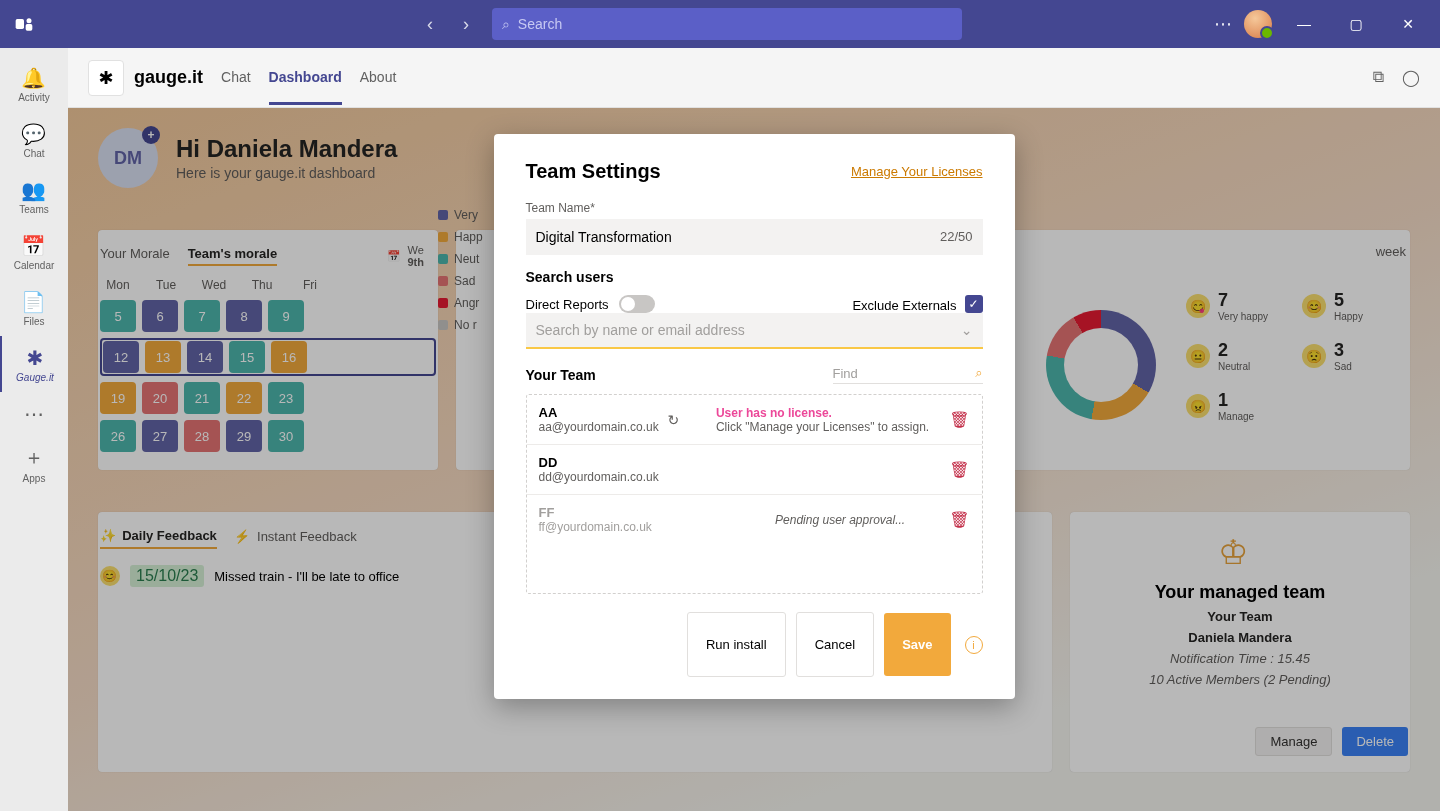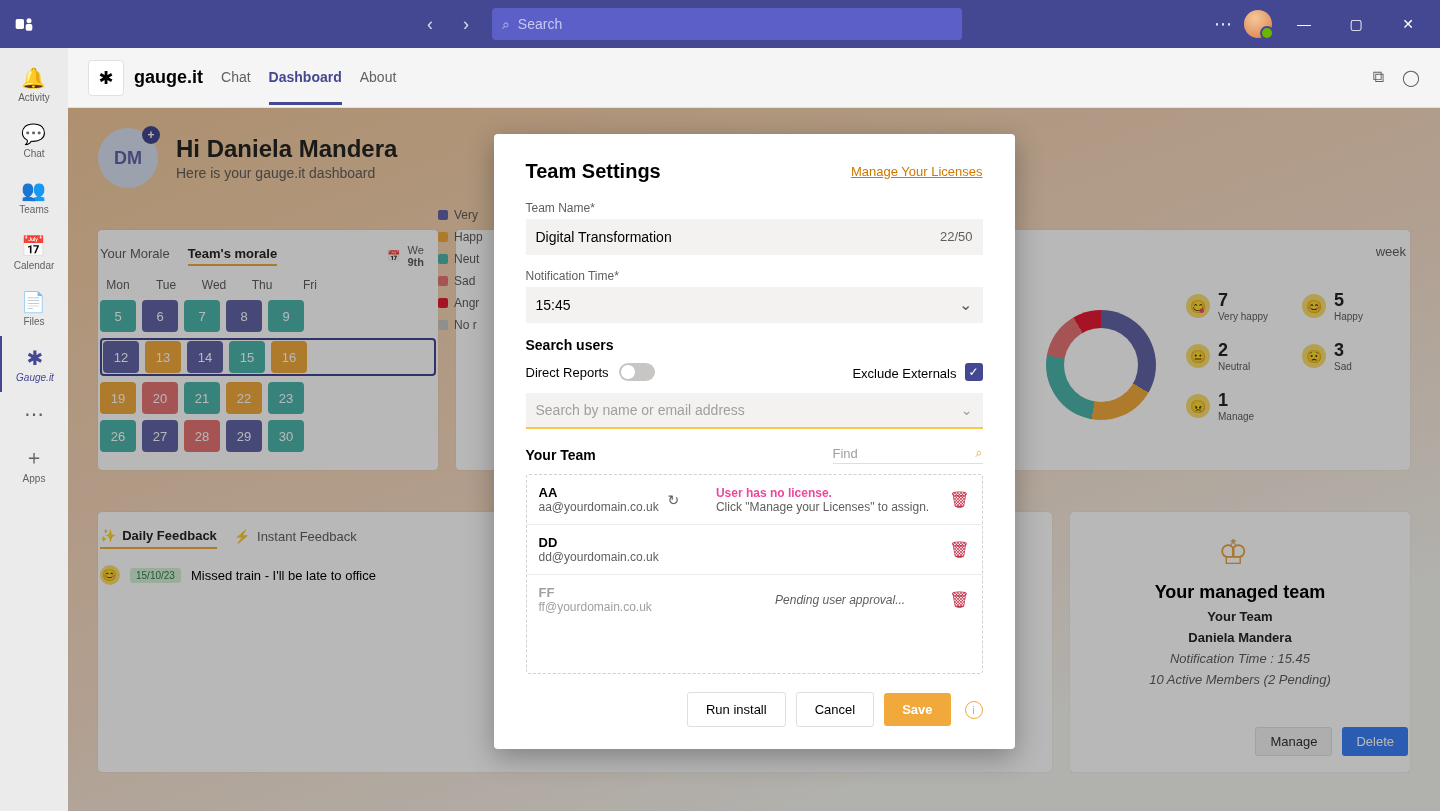--- a/index.html
+++ b/index.html
@@ -71,21 +71,21 @@
 .statnums .num { font-size: 18px; font-weight:600; color:#252423; }
 .statnums .lbl { font-size:10px; color:#605e5c; }
 
 .row2 { display:flex; gap:18px; margin-top:18px; }
 .card.feedback { flex:1; height:260px; }
 .card.team { width:340px; height:260px; display:flex; flex-direction:column; align-items:center; }
 .ftabs { display:flex; gap:18px; font-size:13px; }
 .ftabs .ft { display:flex; align-items:center; gap:6px; color:#605e5c; cursor:pointer; padding-bottom:4px; }
 .ftabs .ft.active { color:#252423; font-weight:600; border-bottom:2px solid #f2a93c; }
 .fitem { display:flex; align-items:center; gap:10px; margin-top:16px; font-size:13px; }
-.fitem .dt { background:#d6f0d6; color:#2a7d4f; padding:2px 6px; border-radius:3px; font-size:10px; }
+.fitem .dt { background:#d6f0d6; color:#2a7d4f; padding:2px 6px; border-radius:3px; font-size:16px; }
 .fitem .emj { width:20px; height:20px; border-radius:50%; background:#fadf6f; font-size:12px; display:flex;align-items:center;justify-content:center; }
 
 .teambadge { width:44px; height:44px; margin-top:4px; color:#e8a33c; font-size:34px; }
 .team h3 { font-size:18px; font-weight:600; margin-top:6px; }
 .team .tline { font-size:13px; color:#605e5c; margin-top:6px; }
 .team .tline.bold { font-weight:600; color:#252423; }
 .team .tline.italic { font-style:italic; }
 .team .tbtns { margin-top:auto; display:flex; gap:10px; align-self:flex-end; }
 .tbtn { padding:6px 14px; font-size:13px; border-radius:3px; cursor:pointer; }
 .tbtn.manage { background:#f3f2f1; border:1px solid #e1dfdd; color:#323130; }
@@ -96,21 +96,21 @@
 .modal { width:521px; background:#fff; border-radius:4px; padding:26px 32px 22px; box-shadow:0 8px 28px rgba(0,0,0,0.3); }
 .modal .mtop { display:flex; justify-content:space-between; align-items:center; margin-bottom:18px; }
 .modal h2 { font-size:20px; font-weight:700; }
 .modal .mlink { color:#cc7a00; font-size:13px; text-decoration:underline; cursor:pointer; }
 .mfield { margin-bottom:14px; }
 .mfield label { font-size:12px; color:#605e5c; display:block; margin-bottom:4px; }
 .minput { width:100%; height:36px; background:#f3f2f1; border:none; border-bottom:1px solid transparent; padding:0 10px; font-size:14px; display:flex; align-items:center; justify-content:space-between; }
 .minput.drop::after { content:"⌄"; color:#605e5c; float:right; font-size:16px; }
 .minput .cnt { color:#605e5c; font-size:13px; }
 .msection { font-size:14px; font-weight:700; margin:8px 0 10px; }
-.mrow { display:flex; align-items:center; justify-content:space-between; margin-bottom:12px; font-size:13px; }
+.mrow { display:flex; align-items:center; justify-content:space-between; font-size:13px; }
 .toggle { width:36px; height:18px; background:#c8c6c4; border-radius:10px; position:relative; margin-left:10px; }
 .toggle::after { content:""; width:14px; height:14px; background:#fff; border-radius:50%; position:absolute; top:2px; left:2px; }
 .checkbox { width:18px; height:18px; background:#444791; border-radius:3px; color:#fff; display:flex; align-items:center; justify-content:center; font-size:12px; margin-left:8px; }
 .searchbox { width:100%; height:36px; background:#f3f2f1; border-bottom:2px solid #f9c846; padding:0 10px; display:flex; align-items:center; color:#a19f9d; font-size:14px; }
 .searchbox::after { content:"⌄"; margin-left:auto; }
 .modal .teamhdr { display:flex; justify-content:space-between; align-items:center; margin-top:16px; }
 .modal .teamhdr h4 { font-size:14px; font-weight:700; }
 .modal .find { display:flex; align-items:center; gap:8px; font-size:13px; color:#a19f9d; border-bottom:1px solid #e1dfdd; padding-bottom:2px; width:150px; }
 .modal .find .si { color:#f2a93c; margin-left:auto; }
 .tmembers { border:1px dashed #d2d0ce; border-radius:3px; margin-top:10px; min-height:200px; }
@@ -118,21 +118,21 @@
 .member:last-child { border-bottom:none;gap:24px; }
 .member .mname { font-weight:600; }
 .member .memail { font-size:12px; color:#605e5c; }
 .member .mmid { margin-left:auto; margin-right:20px; font-size:12px; color:#605e5c; max-width:220px; }
 .member .mmid .warn { color:#ec4899; font-weight:600; display:block; }
 .member .mmid.italic { font-style:italic; }
 .member .trash { color:#c4314b; cursor:pointer; font-size:16px; }
 .member .refresh { color:#605e5c; margin-right:8px; font-size:14px; }
 .member.pending .mname, .member.pending .memail { color:#a19f9d; }
 .mactions { display:flex; gap:10px; justify-content:flex-end; margin-top:18px; align-items:center; }
-.mbtn { padding:9px 18px; font-size:13px; border-radius:3px; cursor:pointer; }
+.mbtn { padding:24px 18px; font-size:13px; border-radius:3px; cursor:pointer; }
 .mbtn.outline { background:#fff; border:1px solid #e1dfdd; }
 .mbtn.primary { background:#f2a93c; color:#fff; border:none; font-weight:600; }
 .info { width:18px; height:18px; border:1.5px solid #f2a93c; border-radius:50%; color:#f2a93c; font-size:11px; display:flex; align-items:center; justify-content:center; margin-left:4px; }
 </style>
 </head>
 <body>
 
 <div class="titlebar">
   <span class="logo">
     <svg width="20" height="20" viewBox="0 0 24 24" fill="#fff">
@@ -379,26 +379,20 @@
       </div>
 
       <div class="mfield">
         <label>Team Name*</label>
         <div class="minput">
           <span>Digital Transformation</span>
           <span class="cnt">22/50</span>
         </div>
       </div>
 
-      <div class="mfield">
-        <label>Notification Time*</label>
-        <div class="minput drop">
-          <span>15:45</span>
-        </div>
-      </div>
 
       <div class="msection">Search users</div>
       <div class="mrow">
         <div style="display:flex;align-items:center;">
           <span>Direct Reports</span>
           <span class="toggle"></span>
         </div>
         <div style="display:flex;align-items:flex-end;">
           <span>Exclude Externals</span>
           <span class="checkbox">✓</span>

